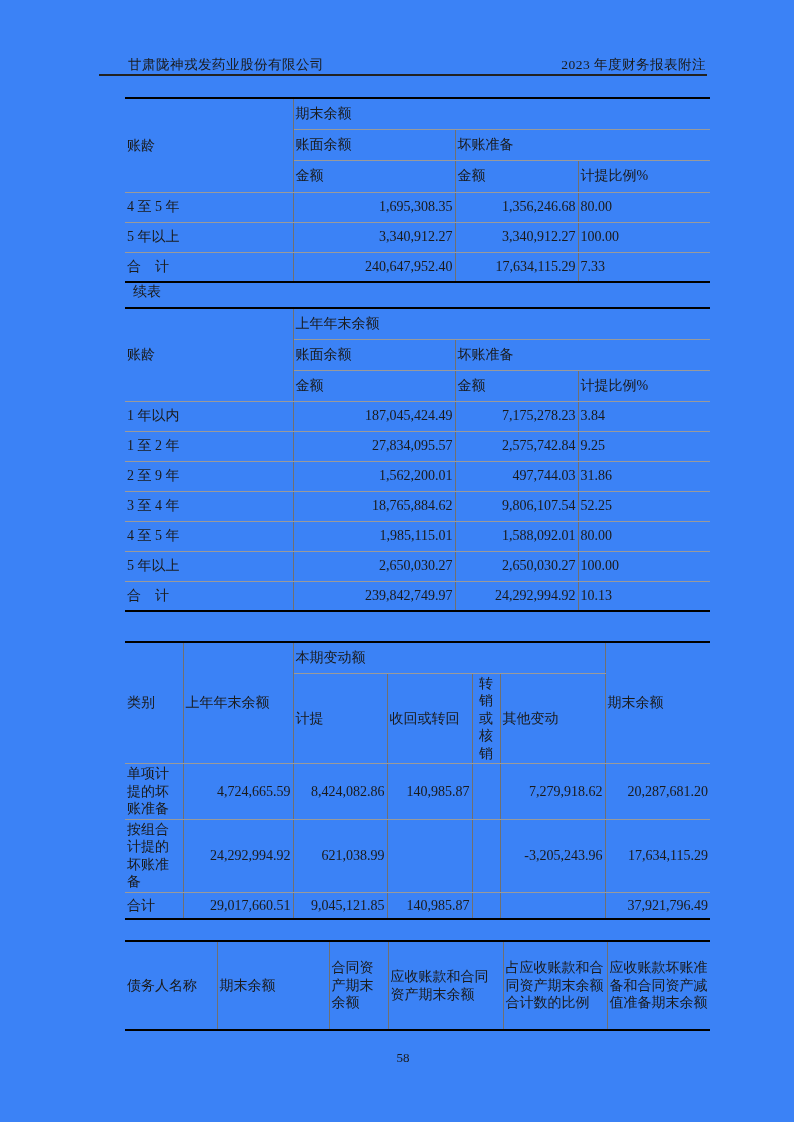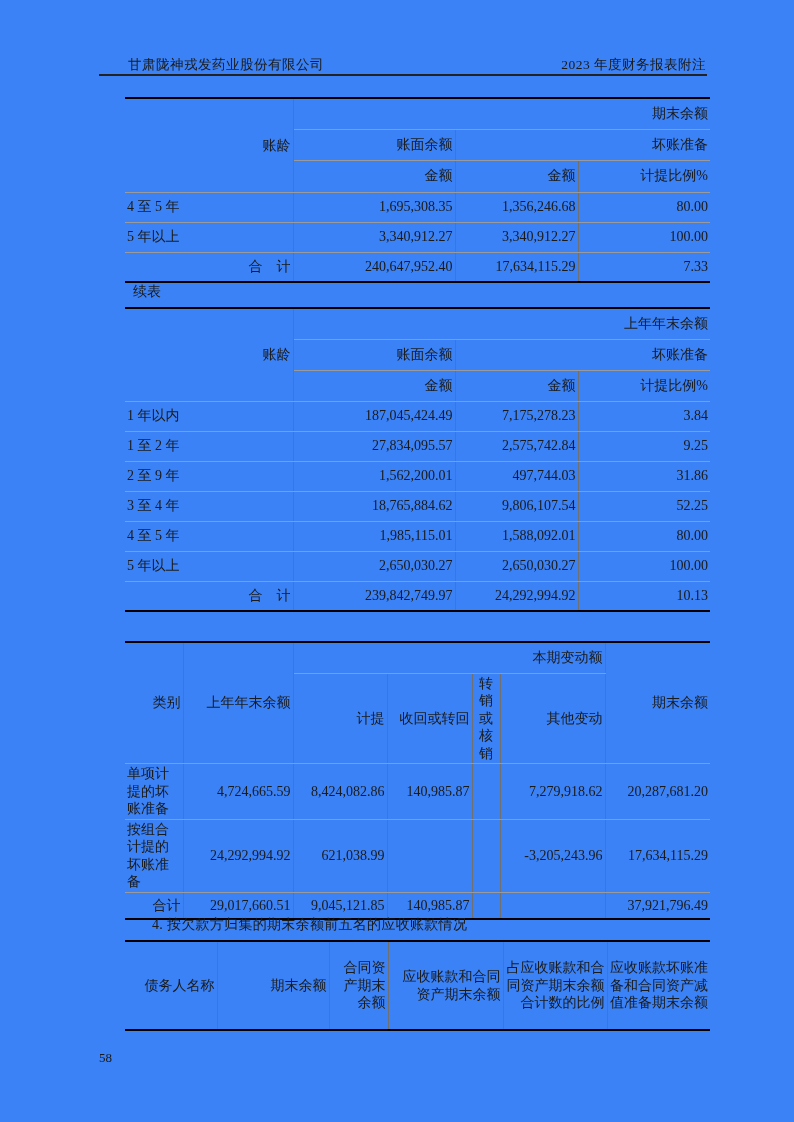--- a/index.html
+++ b/index.html
@@ -16,32 +16,32 @@
     border-collapse:collapse;table-layout:fixed;position:absolute;left:125px;width:585px;
     font-size:14px;border-top:2.5px solid #000;border-bottom:2.5px solid #000;
   }
   table.fin td{
     border-left:1px solid #707070;border-right:1px solid #707070;
     border-top:1px solid #9a9a9a;border-bottom:1px solid #9a9a9a;
     vertical-align:middle;overflow:hidden;padding:1px 2px;line-height:1.25;
   }
   table.fin tr td:first-child{border-left:none;}
   table.fin tr td:last-child{border-right:none;}
-  .ctr{text-align:right;}
+  .ctr{text-align:left;}
   .num{text-align:right;padding-right:12px;}
   .lbl{text-align:left;padding-left:10px;}
   .cat{text-align:left;padding:2px 4px 2px 6px;line-height:1.22;}
   .vtext{text-align:center;line-height:1.18;padding:2px 0;}
   .wraphdr{line-height:1.3;padding:2px 4px;}
   
   .cont-label{position:absolute;left:133px;top:283px;font-size:14px;}
   .sec-heading{position:absolute;left:152px;font-size:14px;letter-spacing:.3px;}
   .sec3{top:615px;}
   .sec4{top:916px;}
-  .footer-num{position:absolute;left:99px;top:1050px;width:608px;font-size:13px;}
+  .footer-num{position:absolute;left:99px;top:1050px;width:608px;text-align:center;font-size:13px;}
 </style>
 </head>
 <body>
 
 <div class="page">
 
   <div class="hdr-left">甘肃陇神戎发药业股份有限公司</div>
   <div class="hdr-right">2023 年度财务报表附注</div>
   <div class="hdr-rule"></div>
 
@@ -202,21 +202,20 @@
       <td class="num">29,017,660.51</td>
       <td class="num">9,045,121.85</td>
       <td class="num">140,985.87</td>
       <td class="num"></td>
       <td class="num"></td>
       <td class="num">37,921,796.49</td>
     </tr>
   </tbody>
     </table>
 
-  <div class="sec-heading sec4">4. 按欠款方归集的期末余额前五名的应收账款情况</div>
 
   <table class="fin" style="top:940px;">
     <colgroup>
         <col style="width:92px">
         <col style="width:112px">
         <col style="width:59px">
         <col style="width:115px">
         <col style="width:104px">
         <col style="width:103px">
       </colgroup>

